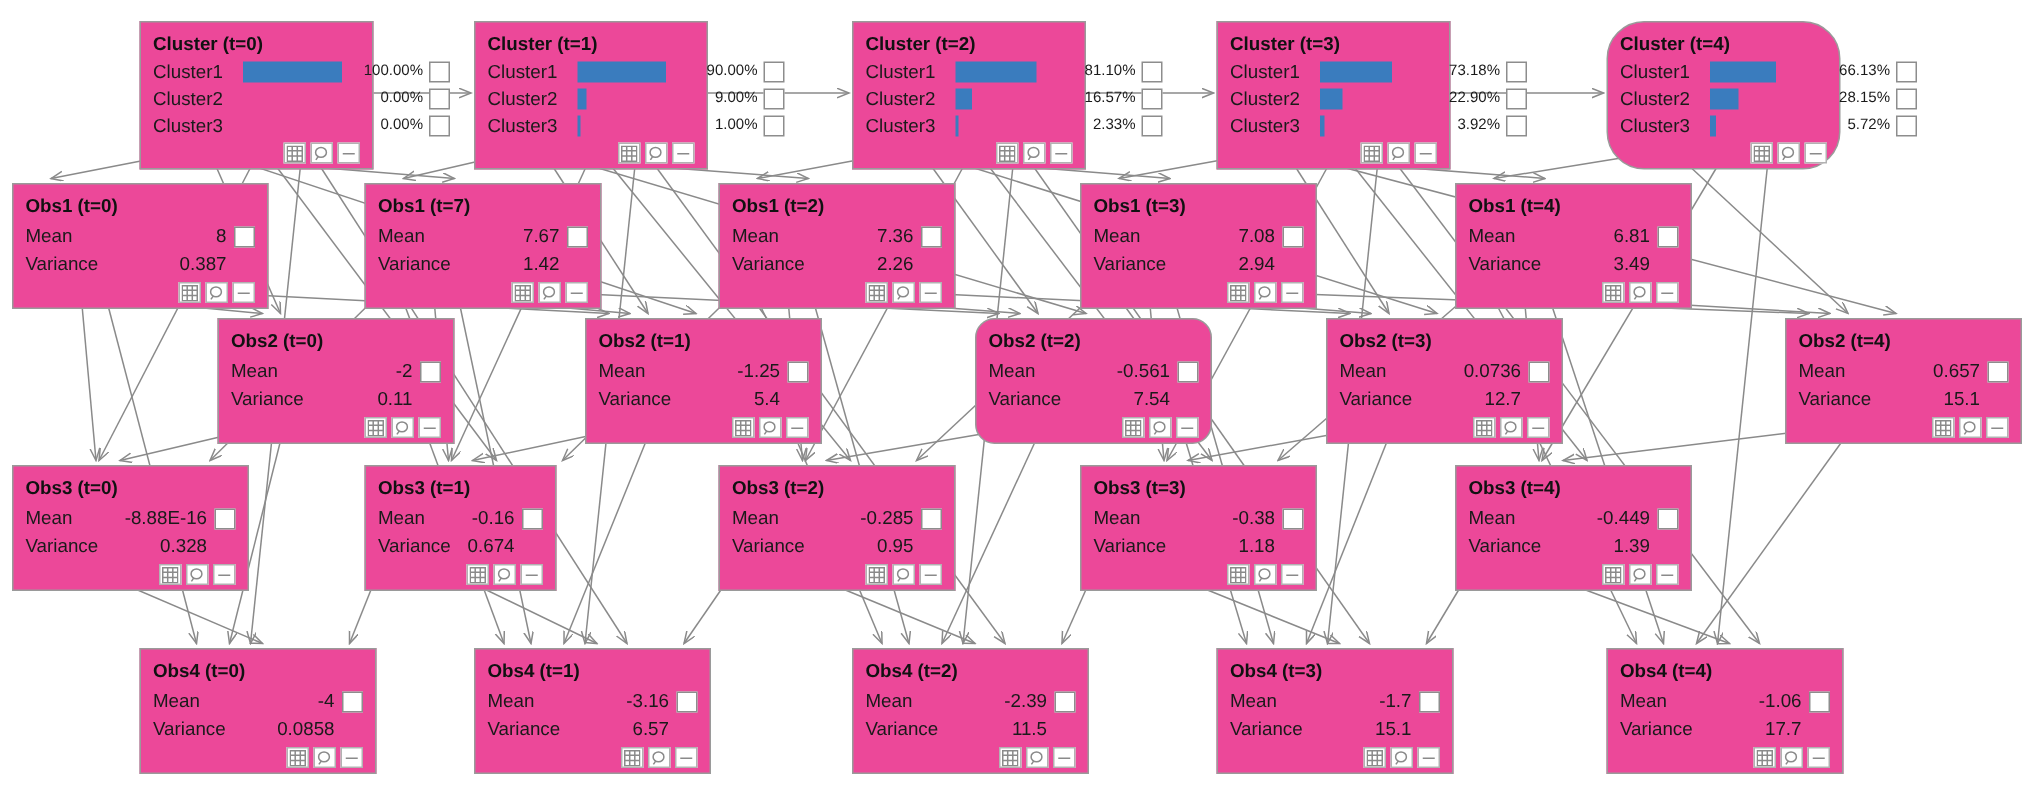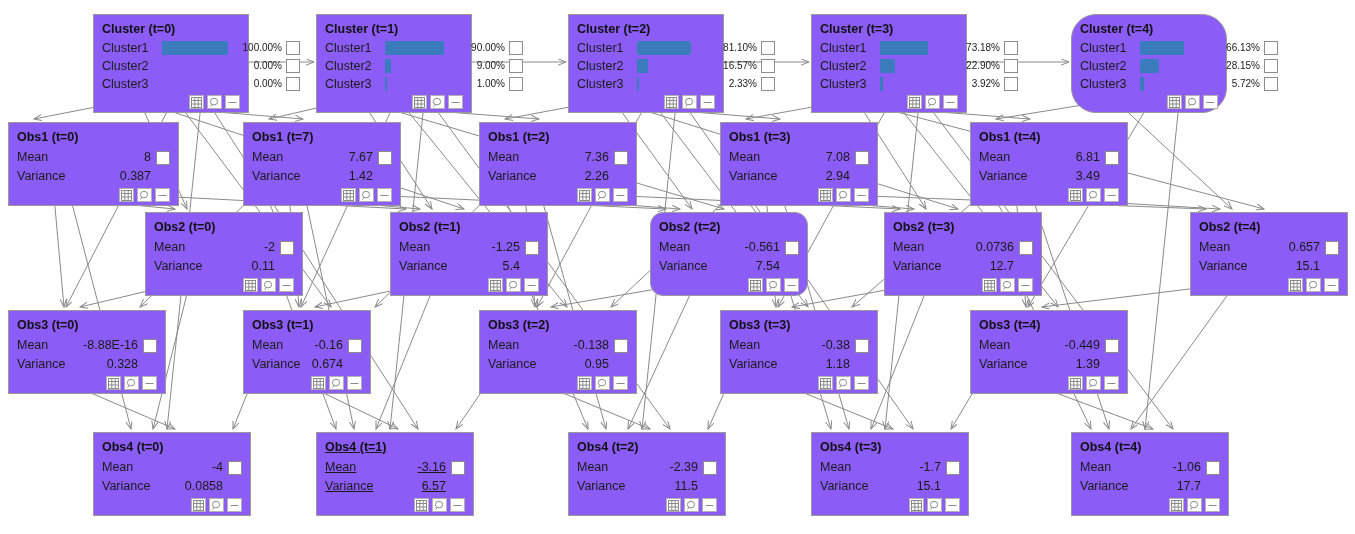--- a/index.html
+++ b/index.html
@@ -29,21 +29,21 @@
     position: absolute;
     left: 0;
     top: 0;
     width: 1355px;
     height: 534px;
   }
 
   .node {
     position: absolute;
     box-sizing: border-box;
-    background: #8b5cf6;
+    background: #ec4899;
     border: 1px solid #9a9a9a;
     padding: 6px 8px 2px 8px;
     font-size: 12.5px;
     color: #1a1a1a;
   }
 
   .node-title {
     font-size: 12.5px;
     font-weight: bold;
     color: #111111;
@@ -908,21 +908,21 @@
           <svg width="11" height="11" viewBox="0 0 11 11">
             <line x1="1.5" y1="5.5" x2="9.5" y2="5.5" stroke="#8a8a8a" stroke-width="1"></line>
           </svg>
         </span>
       </div>
     </div>
     <div class="node obs-node" style="left: 479px; top: 310px; width: 158px;">
       <div class="node-title">Obs3 (t=2)</div>
       <div class="orow">
         <span class="orow-label">Mean</span>
-        <span class="orow-val">-0.138</span>
+        <span class="orow-val">-0.285</span>
         <span class="chk"></span>
       </div>
       <div class="orow">
         <span class="orow-label">Variance</span>
         <span class="orow-val">0.95</span>
         <span class="chk-spacer"></span>
       </div>
       <div class="node-footer">
         <span class="fbtn">
           <svg width="11" height="11" viewBox="0 0 11 11">
@@ -1044,21 +1044,21 @@
             <line x1="3.1" y1="7.4" x2="1.6" y2="9.6" stroke="#8a8a8a" stroke-width="1"></line>
           </svg>
         </span>
         <span class="fbtn">
           <svg width="11" height="11" viewBox="0 0 11 11">
             <line x1="1.5" y1="5.5" x2="9.5" y2="5.5" stroke="#8a8a8a" stroke-width="1"></line>
           </svg>
         </span>
       </div>
     </div>
-    <div class="node obs-node" style="left: 316px; top: 432px; width: 158px; text-decoration: underline;">
+    <div class="node obs-node" style="left: 316px; top: 432px; width: 158px;">
       <div class="node-title">Obs4 (t=1)</div>
       <div class="orow">
         <span class="orow-label">Mean</span>
         <span class="orow-val">-3.16</span>
         <span class="chk"></span>
       </div>
       <div class="orow">
         <span class="orow-label">Variance</span>
         <span class="orow-val">6.57</span>
         <span class="chk-spacer"></span>

